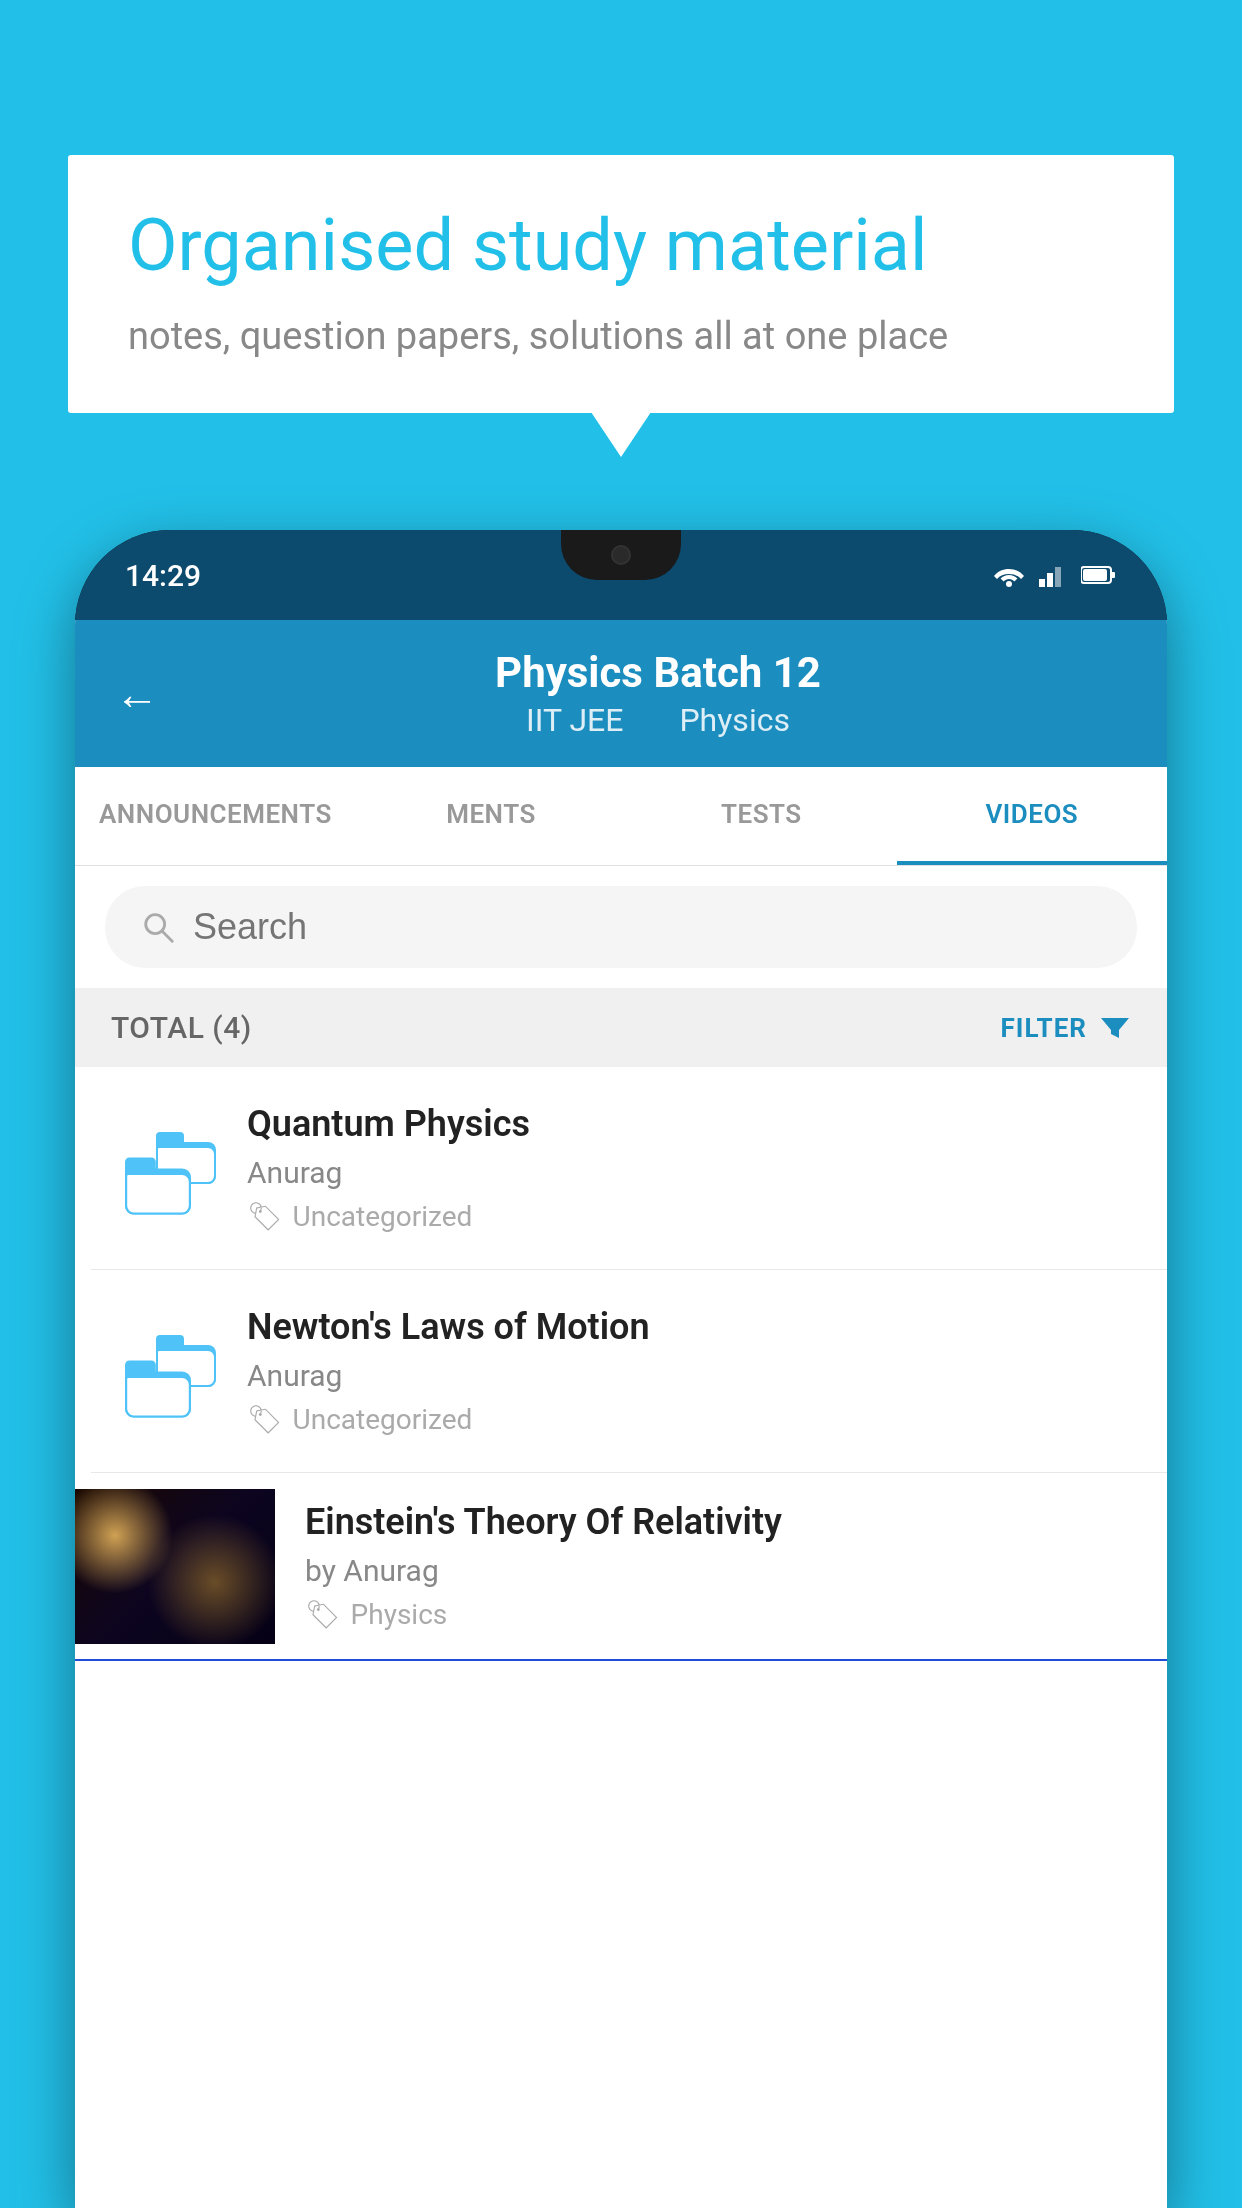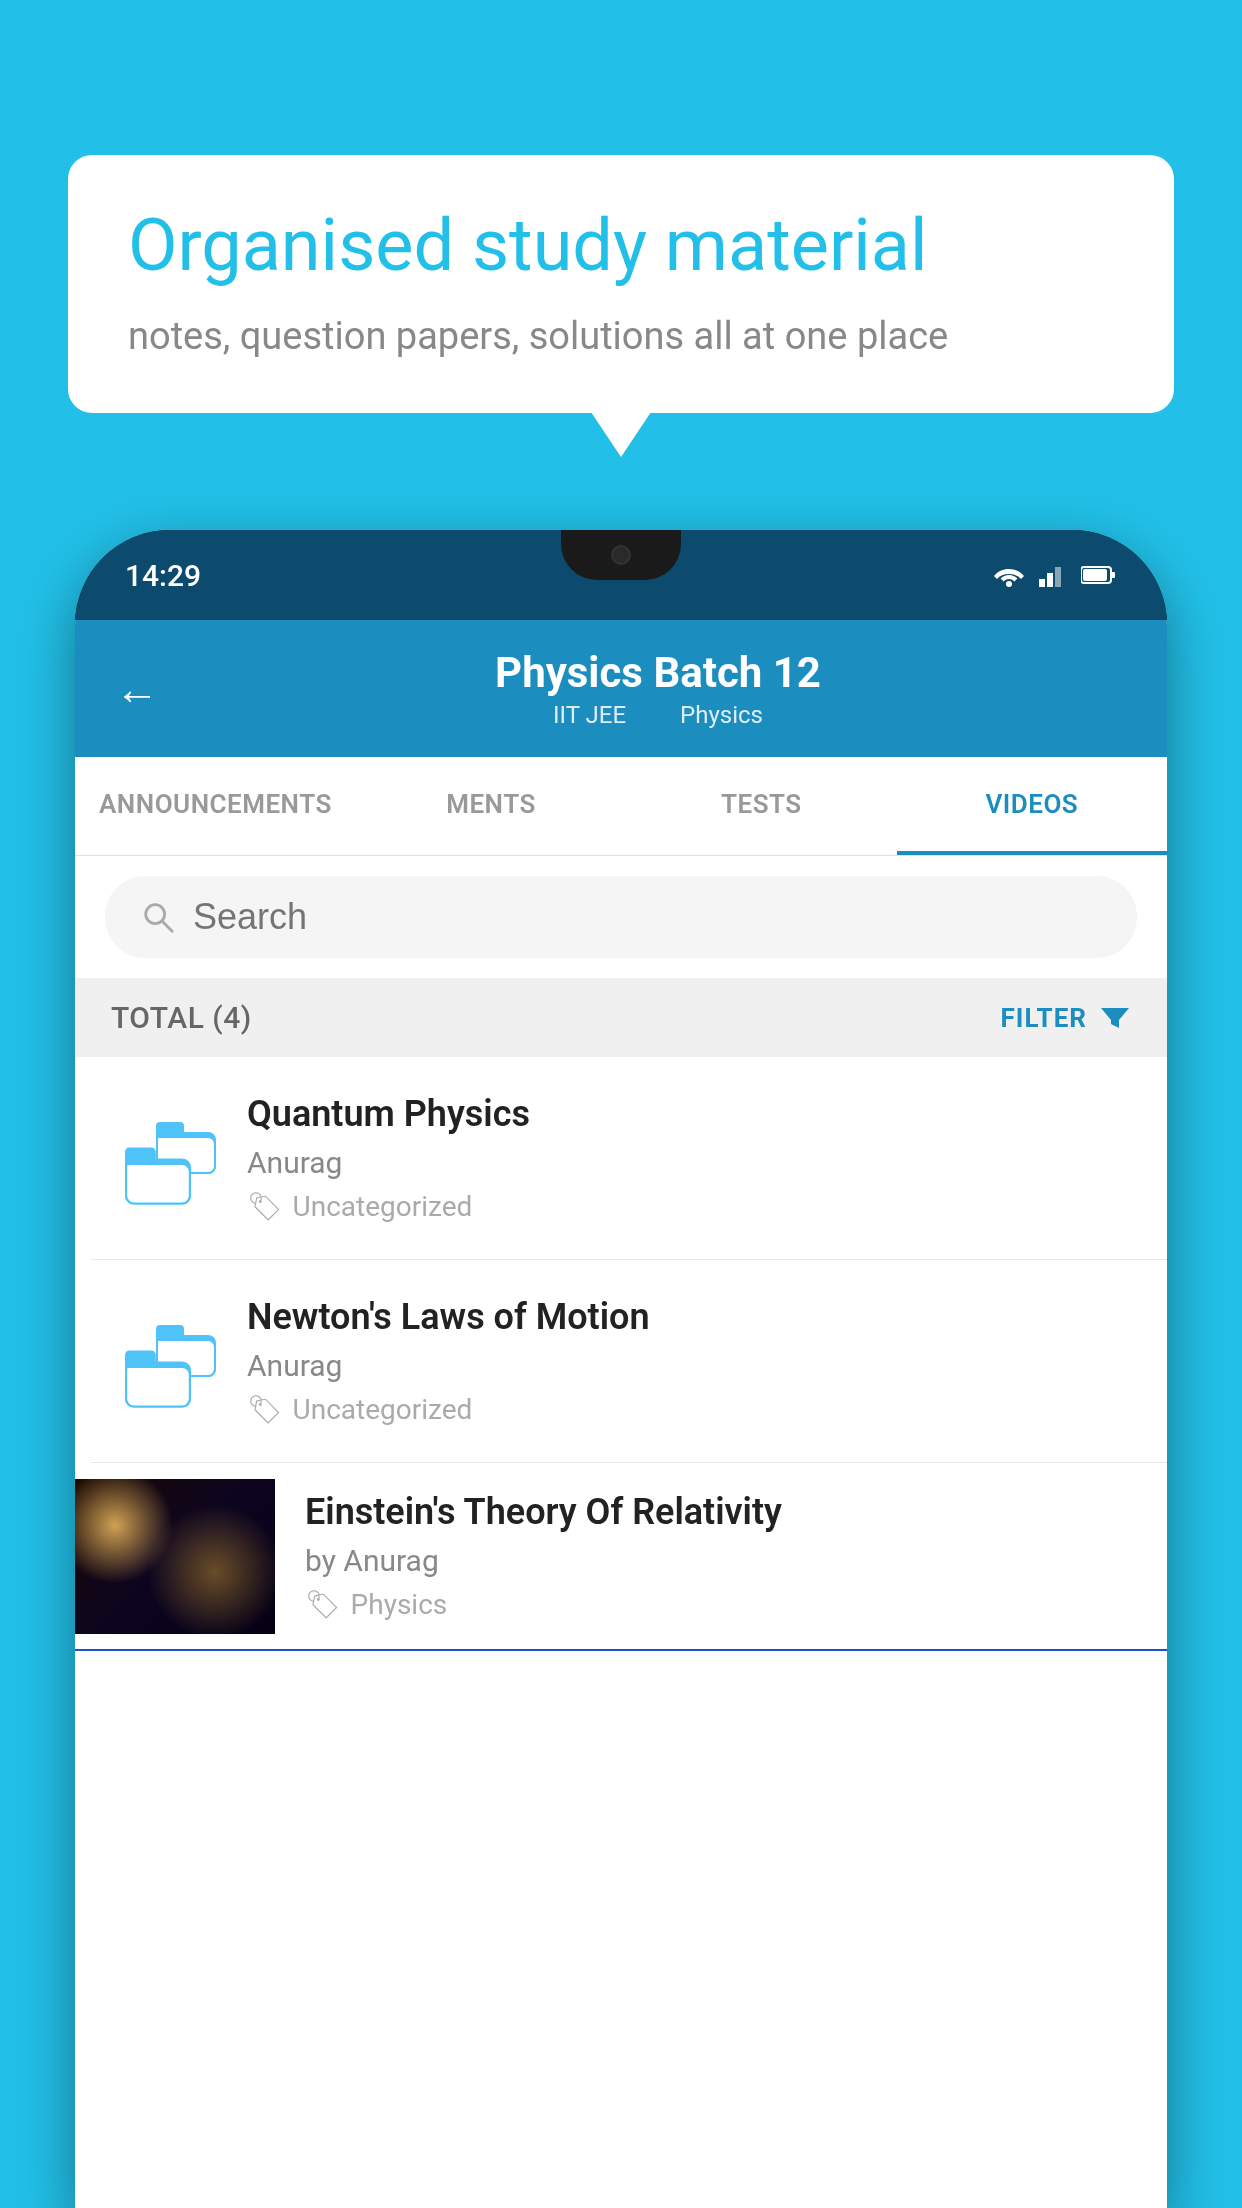--- a/index.html
+++ b/index.html
@@ -14,21 +14,21 @@
       position: relative;
     }
 
     
     .speech-bubble {
       position: absolute;
       top: 155px;
       left: 68px;
       right: 68px;
       background: white;
-      border-radius: 24px;
+      border-radius: 3px;
       padding: 50px 60px;
     }
 
     .speech-bubble::after {
       content: '';
       position: absolute;
       bottom: -44px;
       left: 50%;
       transform: translateX(-50%);
       width: 0;
@@ -132,21 +132,21 @@
     }
 
     .header-title {
       color: white;
       font-size: 42px;
       font-weight: 700;
     }
 
     .header-subtitle {
       color: rgba(255,255,255,0.85);
-      font-size: 24px;
+      font-size: 32px;
       margin-top: 4px;
     }
 
     .header-subtitle span {
       margin: 0 12px;
     }
 
     
     .tabs-bar {
       background: white;

